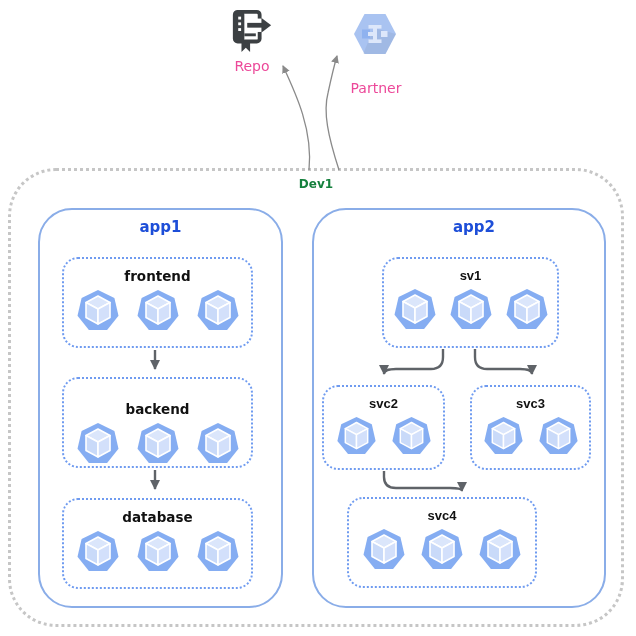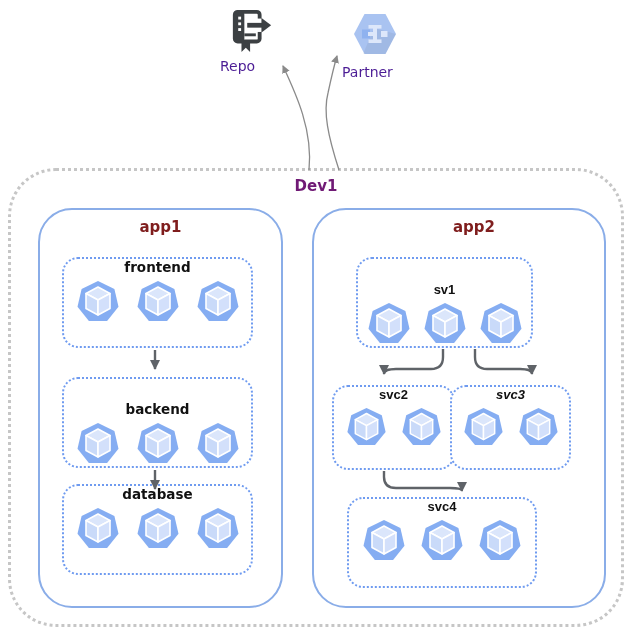--- a/index.html
+++ b/index.html
@@ -3,49 +3,49 @@
 <meta charset="utf-8">
 <style>
   html,body{margin:0;padding:0;background:#ffffff;}
   body{width:636px;height:636px;position:relative;overflow:hidden;
        font-family:"DejaVu Sans",sans-serif;color:#202124;}
   .abs{position:absolute;}
   
   .env-box{left:8px;top:168px;width:616px;height:459px;
            border:3px dotted #c6c6c6;border-radius:48px;box-sizing:border-box;}
   .env-label{left:8px;top:177px;width:616px;text-align:center;
-             font-weight:bold;font-size:15px;color:#701a75;}
+             font-weight:bold;font-size:12px;color:#15803d;}
   
   .app-box{border:2px solid #8aade8;border-radius:34px;box-sizing:border-box;background:#ffffff;}
   .app1{left:38px;top:208px;width:245px;height:400px;}
   .app2{left:312px;top:208px;width:294px;height:400px;}
-  .app-label{text-align:center;font-weight:bold;font-size:15px;color:#7f1d1d;}
+  .app-label{text-align:center;font-weight:bold;font-size:15px;color:#1d4ed8;}
   .app1-label{left:38px;top:218px;width:245px;}
   .app2-label{left:327px;top:218px;width:294px;}
   
   .svc-box{border:2px dotted #6f9bf0;border-radius:16px;box-sizing:border-box;
            display:flex;flex-direction:column;align-items:center;background:#ffffff;}
-  .svc-label{font-weight:bold;font-size:13.5px;color:#111111;}
+  .svc-label{font-weight:bold;font-size:13.5px;color:#111111;margin-top:9px;}
   .svc-label.arial{font-family:"Liberation Sans",sans-serif;font-size:13px;}
   .pods{display:flex;align-items:center;justify-content:center;margin-top:5px;}
   .pods.g16{gap:16px;} .pods.g12{gap:12px;} .pods.g14{gap:14px;}
   .pod{width:44px;height:44px;} .pod.small{width:41px;height:41px;}
   .frontend{left:62px;top:257px;width:191px;height:91px;}
   .backend {left:62px;top:377px;width:191px;height:91px;justify-content:flex-end;}
-  .database{left:62px;top:484px;width:191px;height:91px;}
-  .sv1 {left:356px;top:257px;width:177px;height:91px;justify-content:flex-end;}
-  .svc2{left:332px;top:385px;width:123px;height:85px;}
-  .svc3{left:450px;top:385px;width:121px;height:85px;font-style:italic;}
+  .database{left:62px;top:498px;width:191px;height:91px;}
+  .sv1 {left:382px;top:257px;width:177px;height:91px;}
+  .svc2{left:322px;top:385px;width:123px;height:85px;}
+  .svc3{left:470px;top:385px;width:121px;height:85px;}
   .svc4{left:347px;top:497px;width:190px;height:91px;}
   
   .repo-icon{left:230px;top:8px;width:44px;height:46px;}
   .partner-icon{left:352px;top:13px;width:46px;height:42px;}
-  .ext-label{font-size:14px;color:#4c1d95;}
+  .ext-label{font-size:14px;color:#ec4899;text-align:center;}
   .repo-label{left:220px;top:58px;width:64px;}
-  .partner-label{left:342px;top:64px;width:68px;}
+  .partner-label{left:342px;top:80px;width:68px;}
   
   .overlay{left:0;top:0;width:636px;height:636px;pointer-events:none;z-index:5;}
 </style>
 </head>
 <body>
 
 <svg width="0" height="0" style="position:absolute">
   <defs>
     <symbol id="pod" viewBox="0 0 44 44">
       <polygon points="22,1 5.6,8.9 1.5,26.7 12.9,40.9 31.1,40.9 42.5,26.7 38.4,8.9" fill="#85adf2"></polygon>

